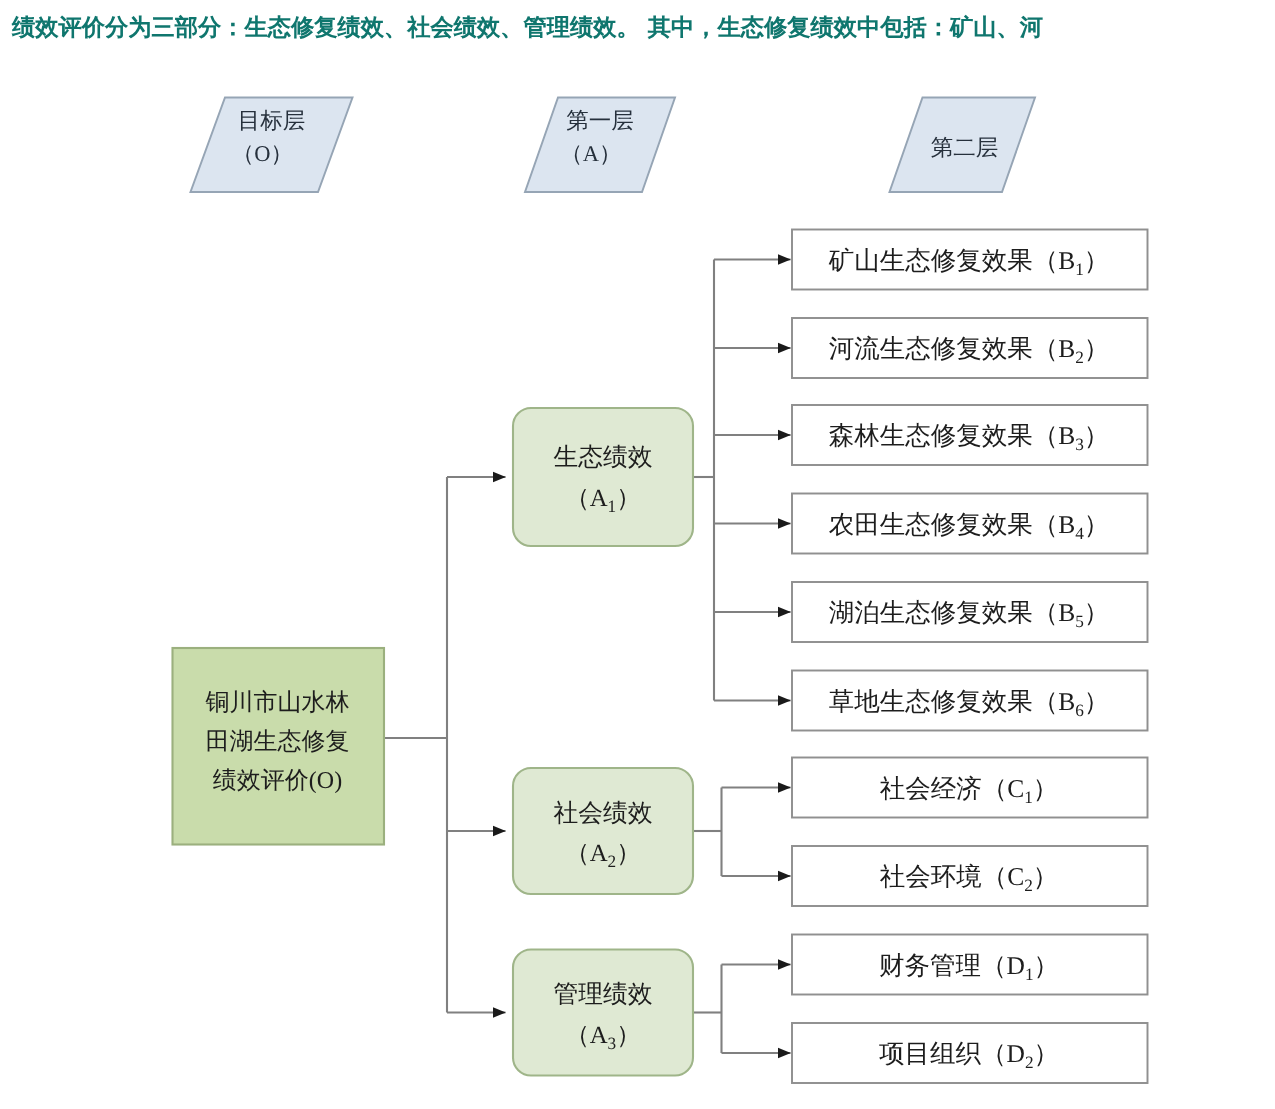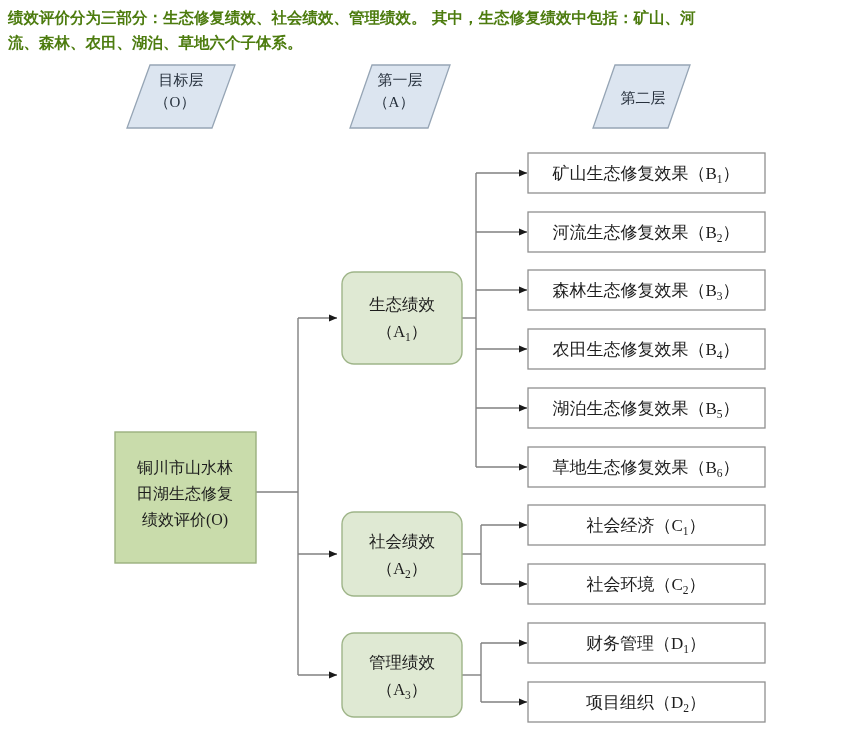--- a/index.html
+++ b/index.html
@@ -16,21 +16,21 @@
   }
   #caption {
     position: absolute;
     left: 8px;
     top: 6px;
     width: 836px;
     font-family: "DejaVu Sans", "Liberation Sans", sans-serif;
     font-weight: bold;
     font-size: 15.5px;
     line-height: 25px;
-    color: #4d7c0f;
+    color: #0f766e;
     letter-spacing: 0px;
   }
   #diagram {
     position: absolute;
     left: 0;
     top: 0;
     width: 850px;
     height: 739px;
   }
   .hdr-label {
@@ -60,21 +60,20 @@
     stroke: #808080;
     stroke-width: 1.4;
     fill: none;
   }
 </style>
 </head>
 <body>
 
 <div id="caption">
   <div>绩效评价分为三部分：生态修复绩效、社会绩效、管理绩效。 其中，生态修复绩效中包括：矿山、河</div>
-  <div>流、森林、农田、湖泊、草地六个子体系。</div>
 </div>
 
 <svg id="diagram" viewBox="0 0 850 739">
   <defs>
     <marker id="arrow" markerWidth="9" markerHeight="8" refX="8.4" refY="4" orient="auto" markerUnits="userSpaceOnUse">
       <path d="M0,0.4 L8.6,4 L0,7.6 z" fill="#1a1a1a"></path>
     </marker>
   </defs>
 
   <g>

